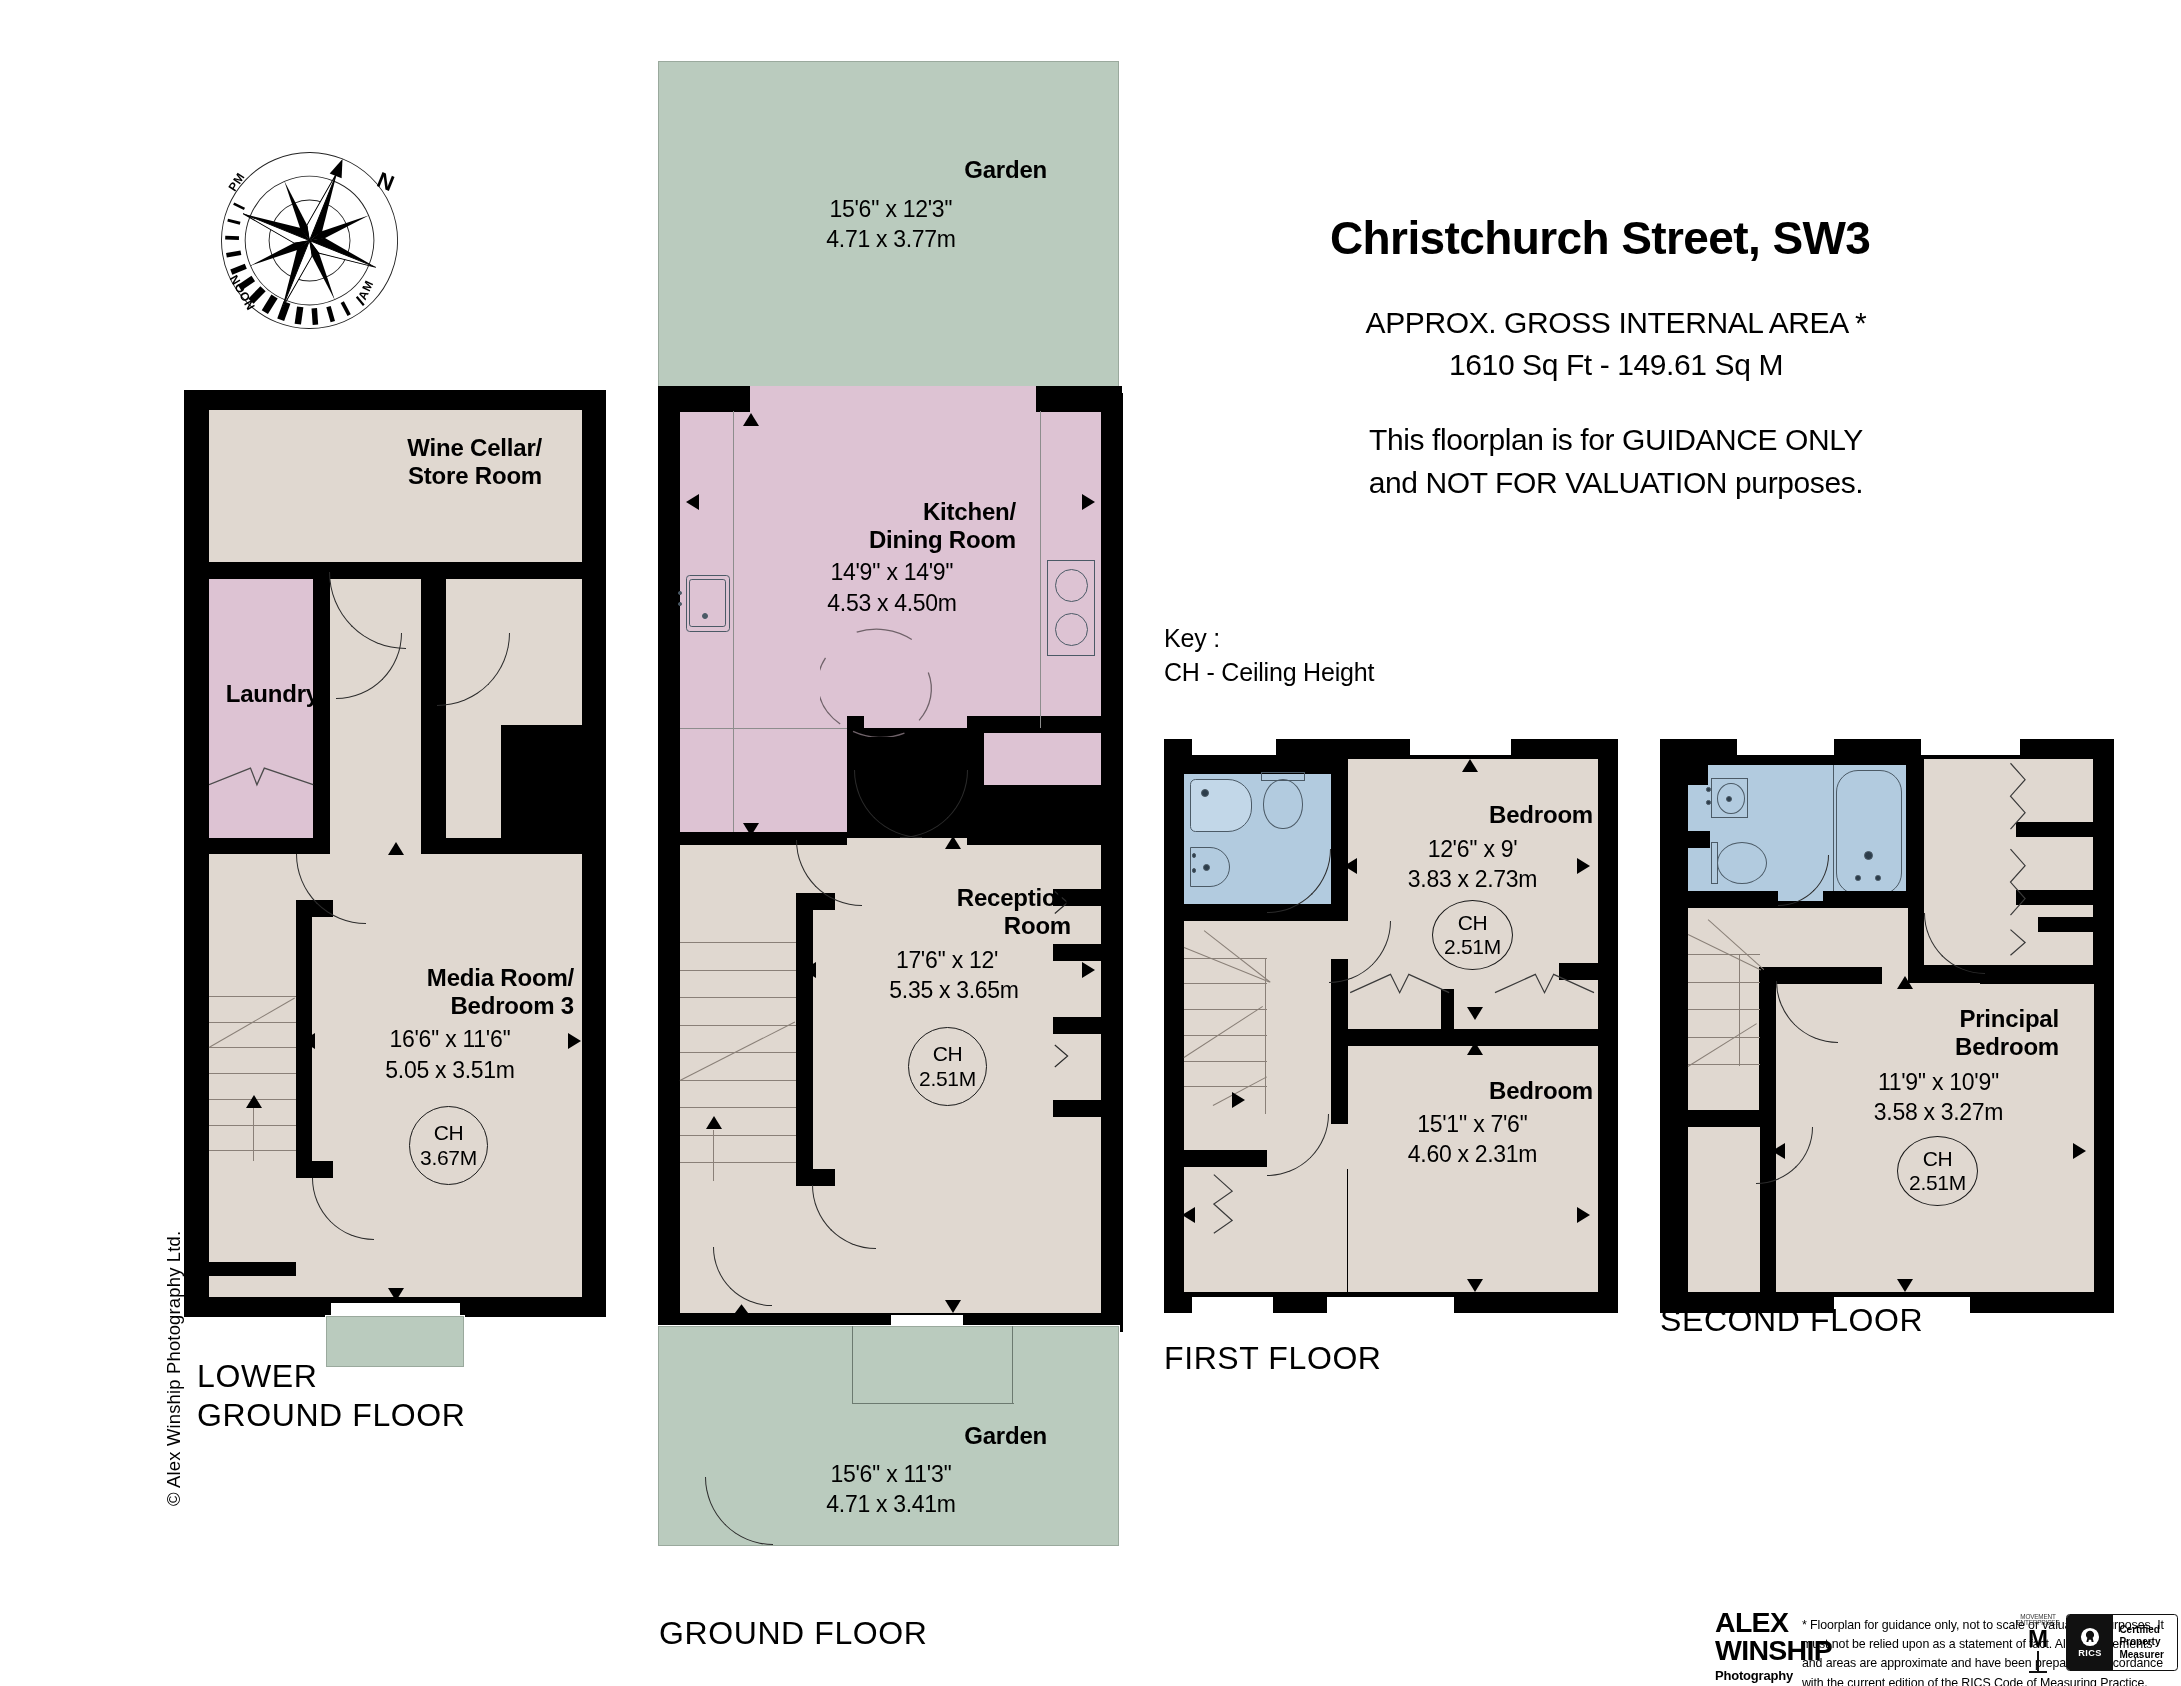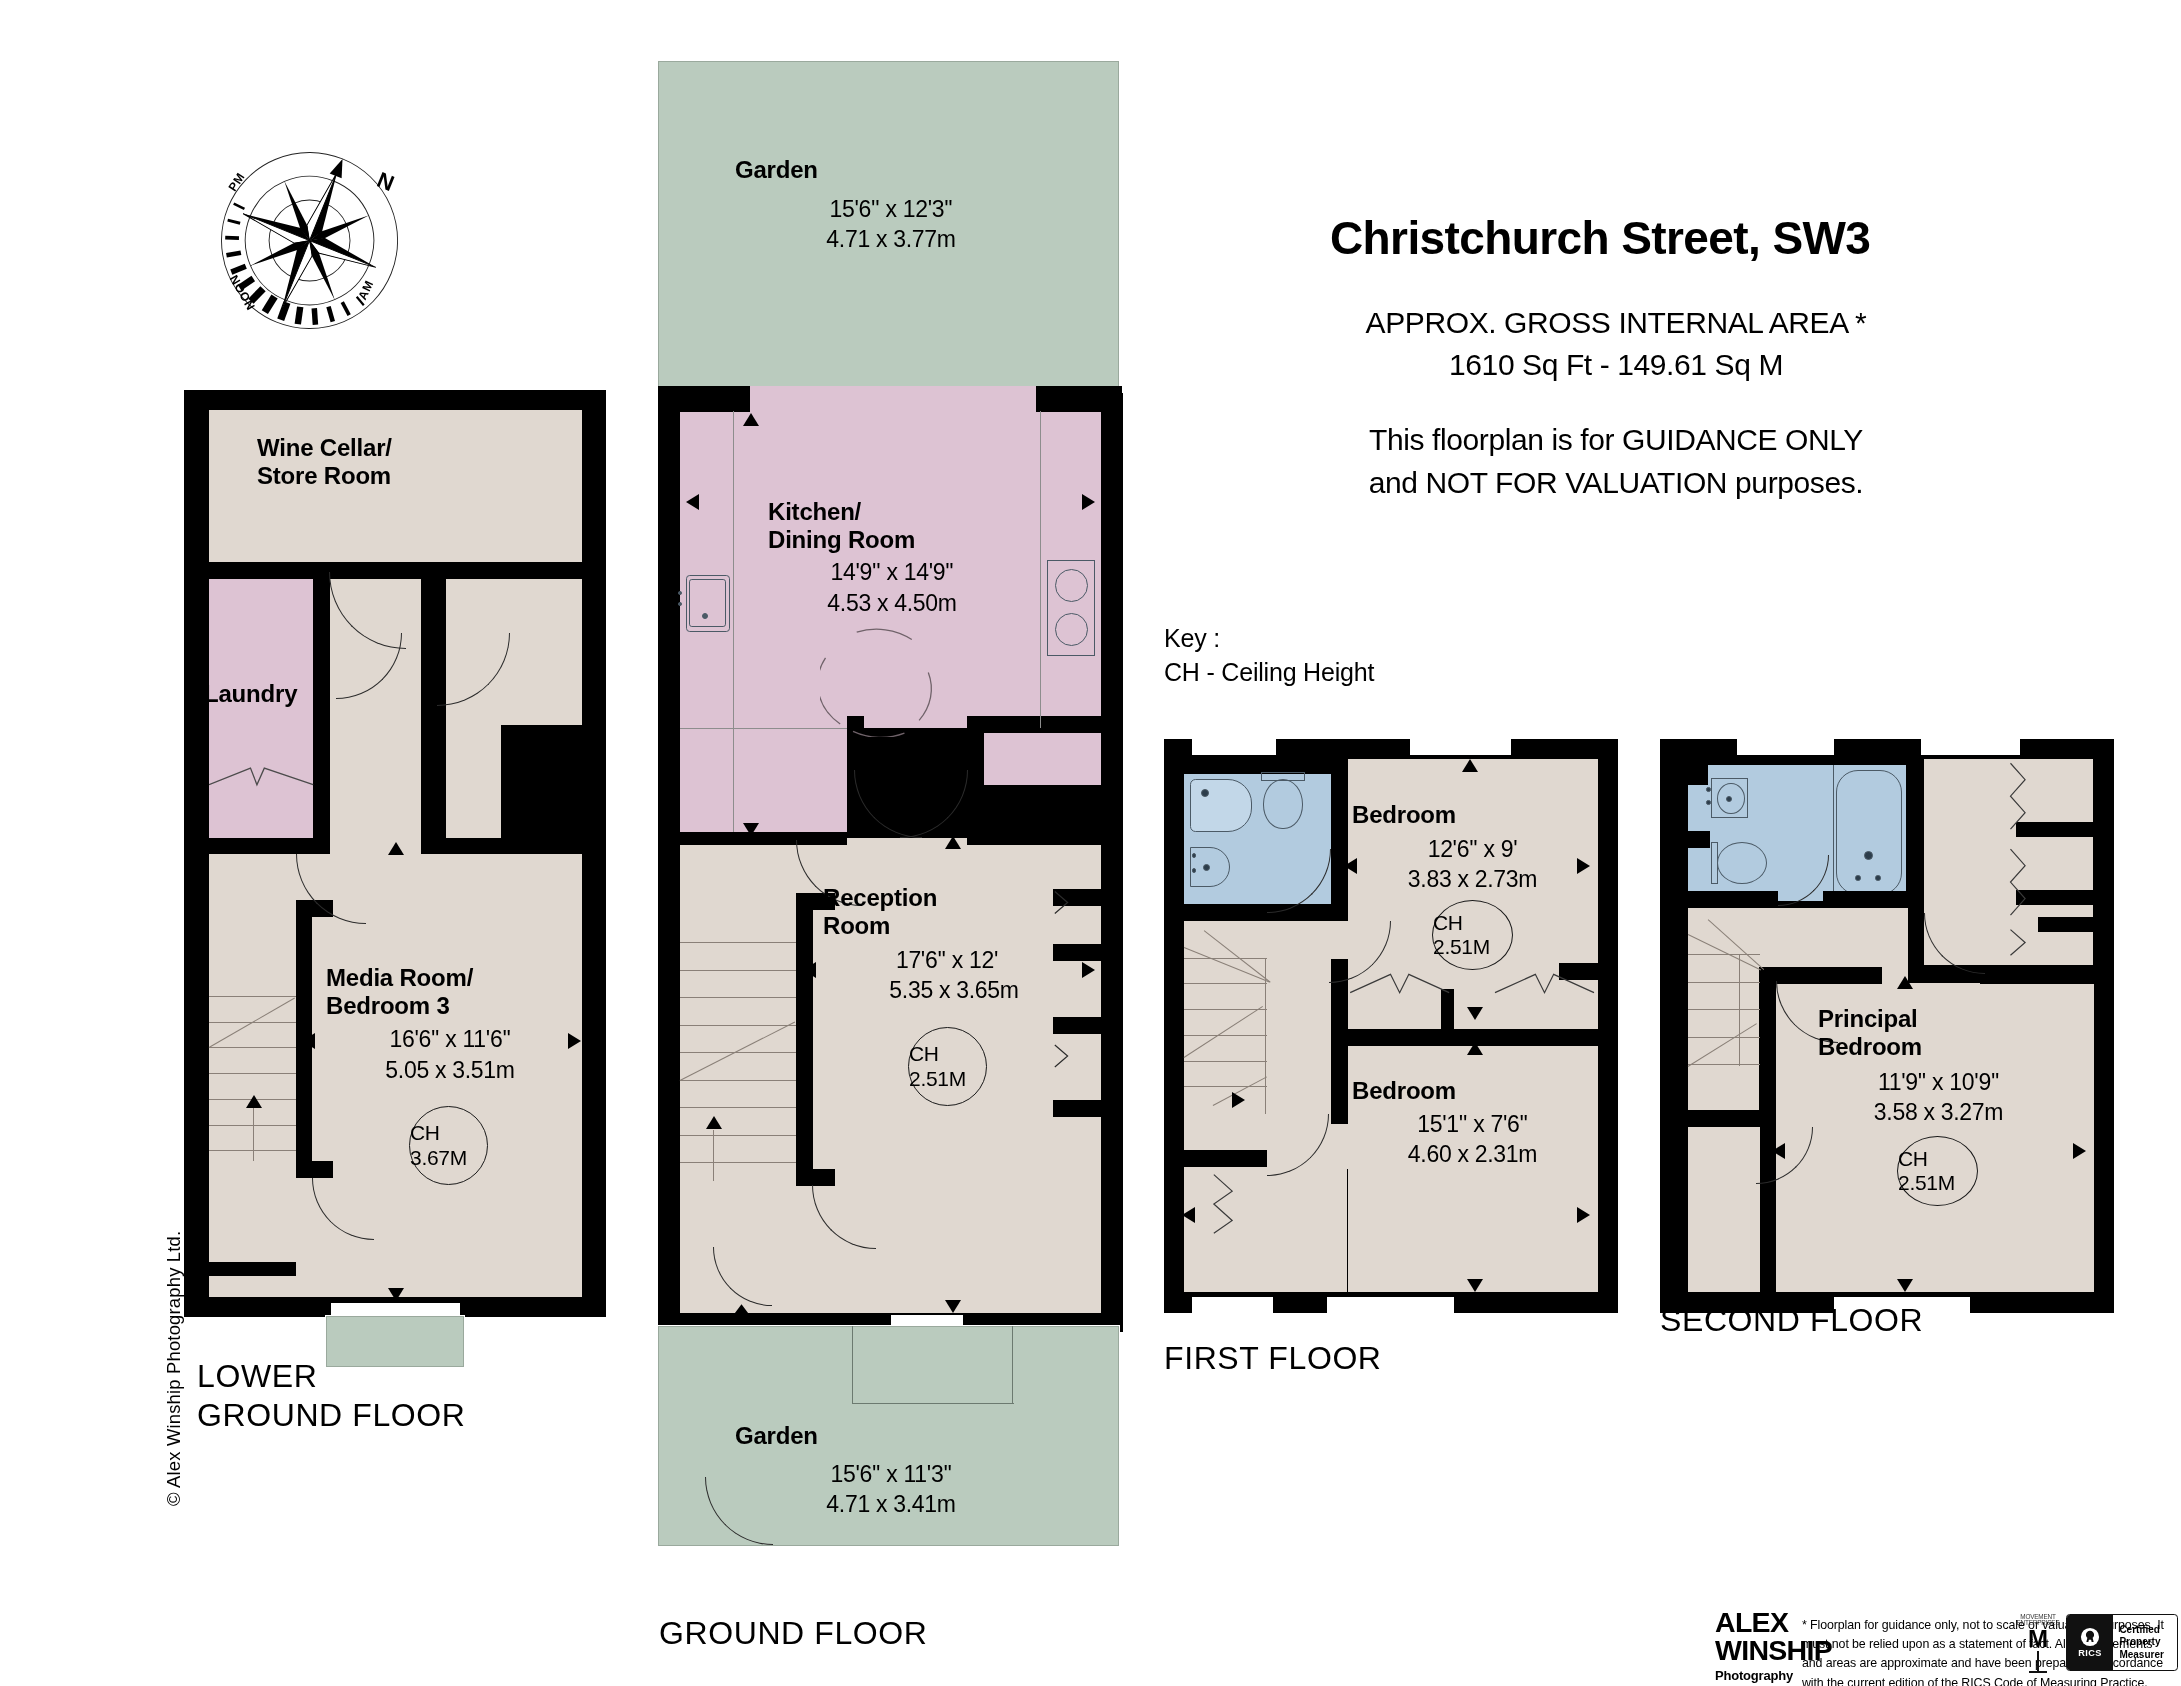--- a/index.html
+++ b/index.html
@@ -12,41 +12,41 @@
   }
   #stage { position: relative; width: 2182px; height: 1686px; }
 
   .abs { position: absolute; }
 
   
   .room-name {
     font-weight: bold;
     font-size: 24px;
     line-height: 1.18;
-    text-align: left;
+    text-align: right;
     letter-spacing: -0.2px;
   }
   .room-dims {
     font-size: 23px;
     line-height: 1.3;
     text-align: center;
     letter-spacing: -0.3px;
   }
   .floor-label {
     font-size: 32px;
     letter-spacing: 0.6px;
     line-height: 1.22;
     white-space: pre-line;
   }
   .ch-badge {
     position: absolute;
     border: 1.5px solid #1a1a1a;
     border-radius: 50%;
     display: flex; flex-direction: column;
-    align-items: flex-start; justify-content: center;
+    align-items: center; justify-content: center;
     font-size: 21px; line-height: 1.15;
     text-align: center;
     letter-spacing: -0.3px;
   }
 
   
   #title {
     font-size: 46px; font-weight: bold; letter-spacing: -0.6px;
     white-space: nowrap;
   }

